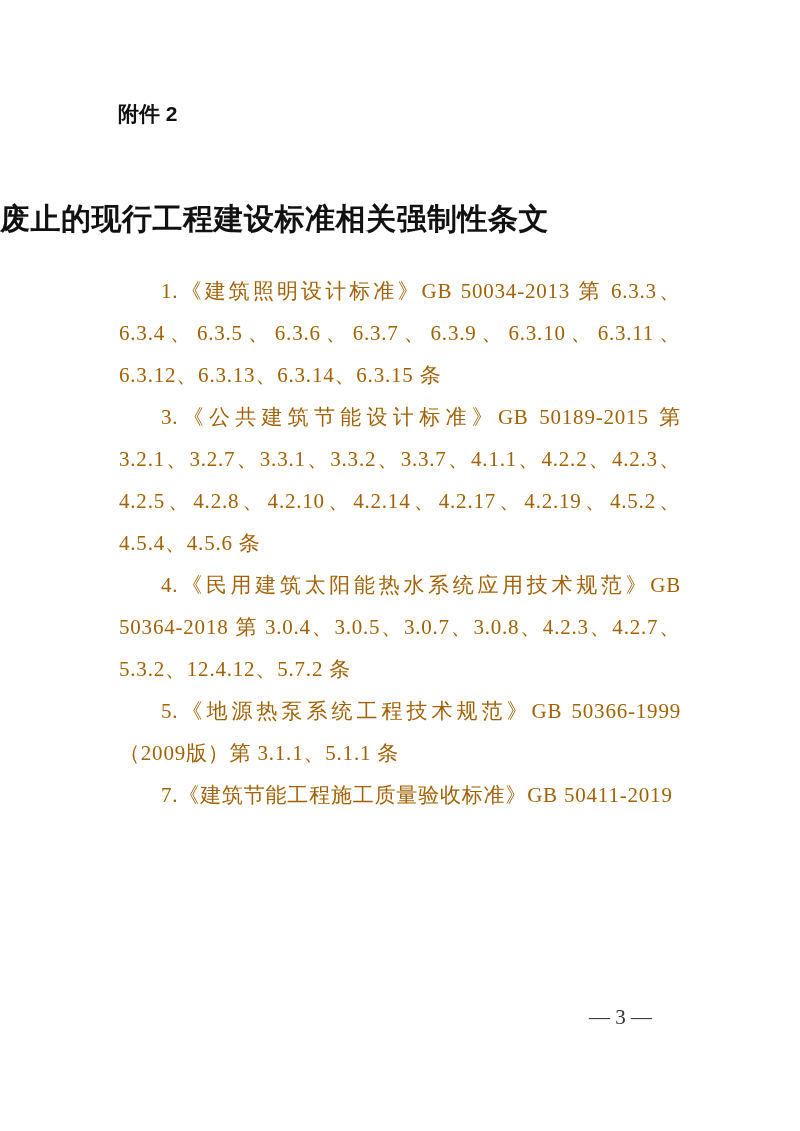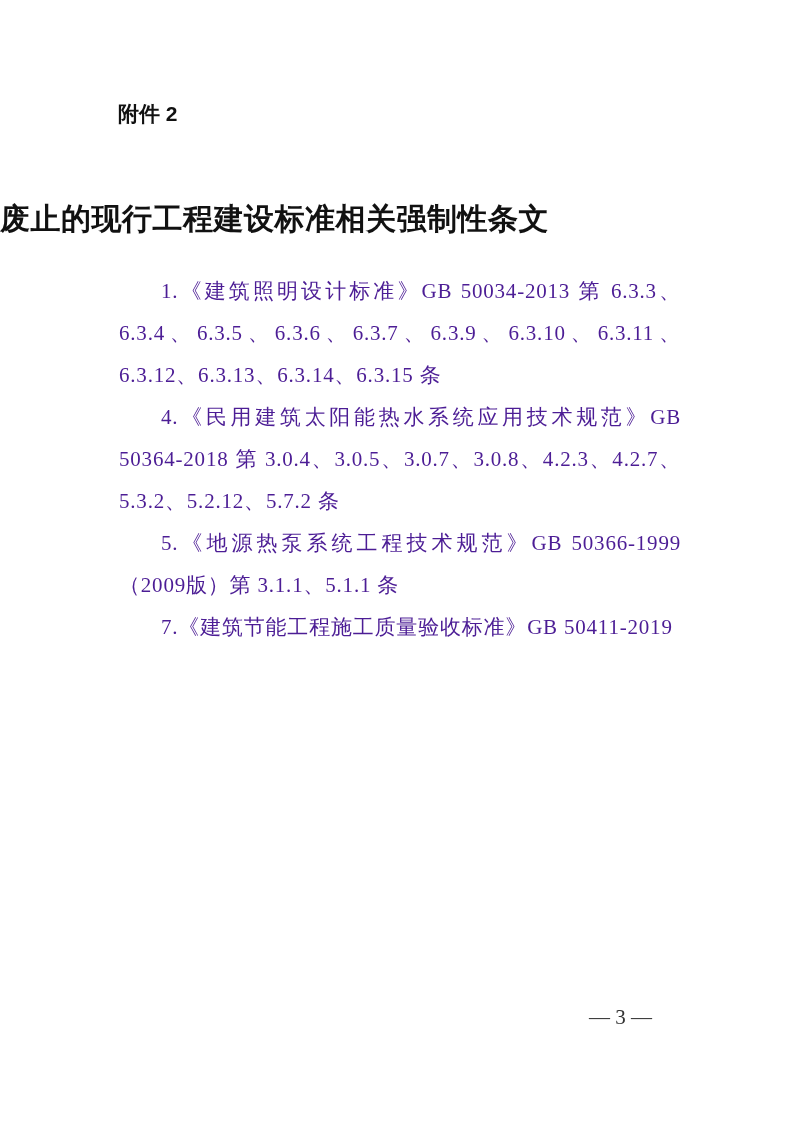--- a/index.html
+++ b/index.html
@@ -42,21 +42,21 @@
   }
   .content {
     position: absolute;
     top: 270px;
     left: 119px;
     width: 562px;
     font-family: "Liberation Serif", "DejaVu Serif", serif;
     font-size: 21px;
     line-height: 42px;
     letter-spacing: 0.8px;
-    color: #4c1d95;
+    color: #a16207;
     text-align: justify;
   }
   .content p {
     margin: 0;
     padding: 0;
     text-indent: 2em;
     word-break: normal;
   }
   .page-number {
     position: absolute;
@@ -73,20 +73,21 @@
 <body>
 
 <div class="page">
 
   <div class="attachment-label">附件 2</div>
 
   <h1 class="doc-title">废止的现行工程建设标准相关强制性条文</h1>
 
   <div class="content">
     <p>1.《建筑照明设计标准》GB 50034-2013 第 6.3.3、6.3.4、6.3.5、6.3.6、6.3.7、6.3.9、6.3.10、6.3.11、6.3.12、6.3.13、6.3.14、6.3.15 条</p>
-    <p>4.《民用建筑太阳能热水系统应用技术规范》GB 50364-2018 第 3.0.4、3.0.5、3.0.7、3.0.8、4.2.3、4.2.7、5.3.2、5.2.12、5.7.2 条</p>
+    <p>3.《公共建筑节能设计标准》GB 50189-2015 第 3.2.1、3.2.7、3.3.1、3.3.2、3.3.7、4.1.1、4.2.2、4.2.3、4.2.5、4.2.8、4.2.10、4.2.14、4.2.17、4.2.19、4.5.2、4.5.4、4.5.6 条</p>
+    <p>4.《民用建筑太阳能热水系统应用技术规范》GB 50364-2018 第 3.0.4、3.0.5、3.0.7、3.0.8、4.2.3、4.2.7、5.3.2、12.4.12、5.7.2 条</p>
     <p>5.《地源热泵系统工程技术规范》GB 50366-1999（2009版）第 3.1.1、5.1.1 条</p>
     <p>7.《建筑节能工程施工质量验收标准》GB 50411-2019</p>
   </div>
 
   <div class="page-number">— 3 —</div>
 
 </div>
 
 </body></html>

